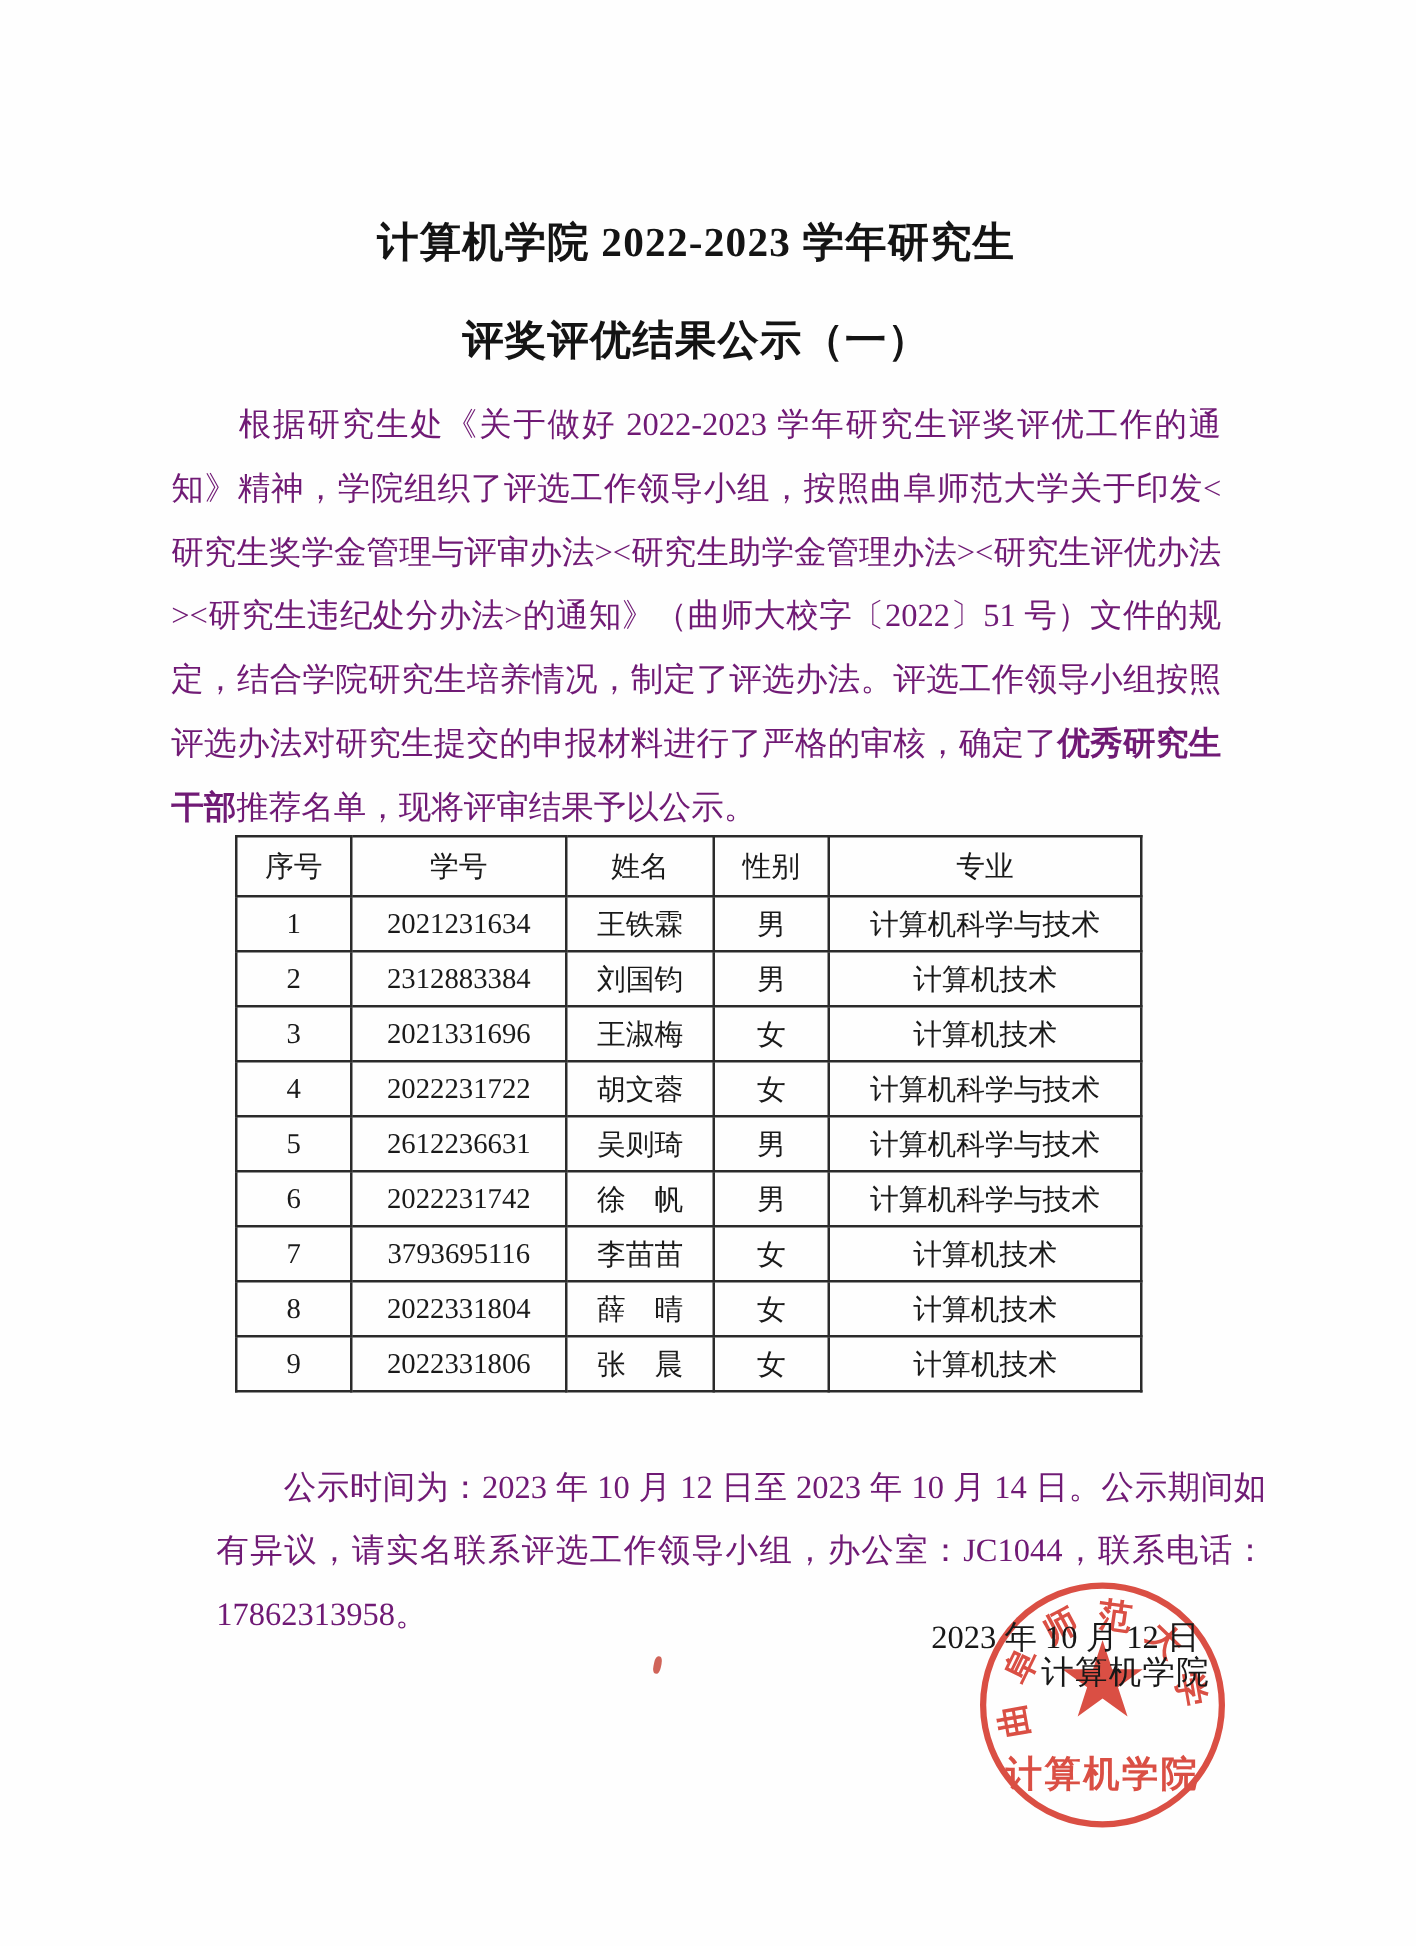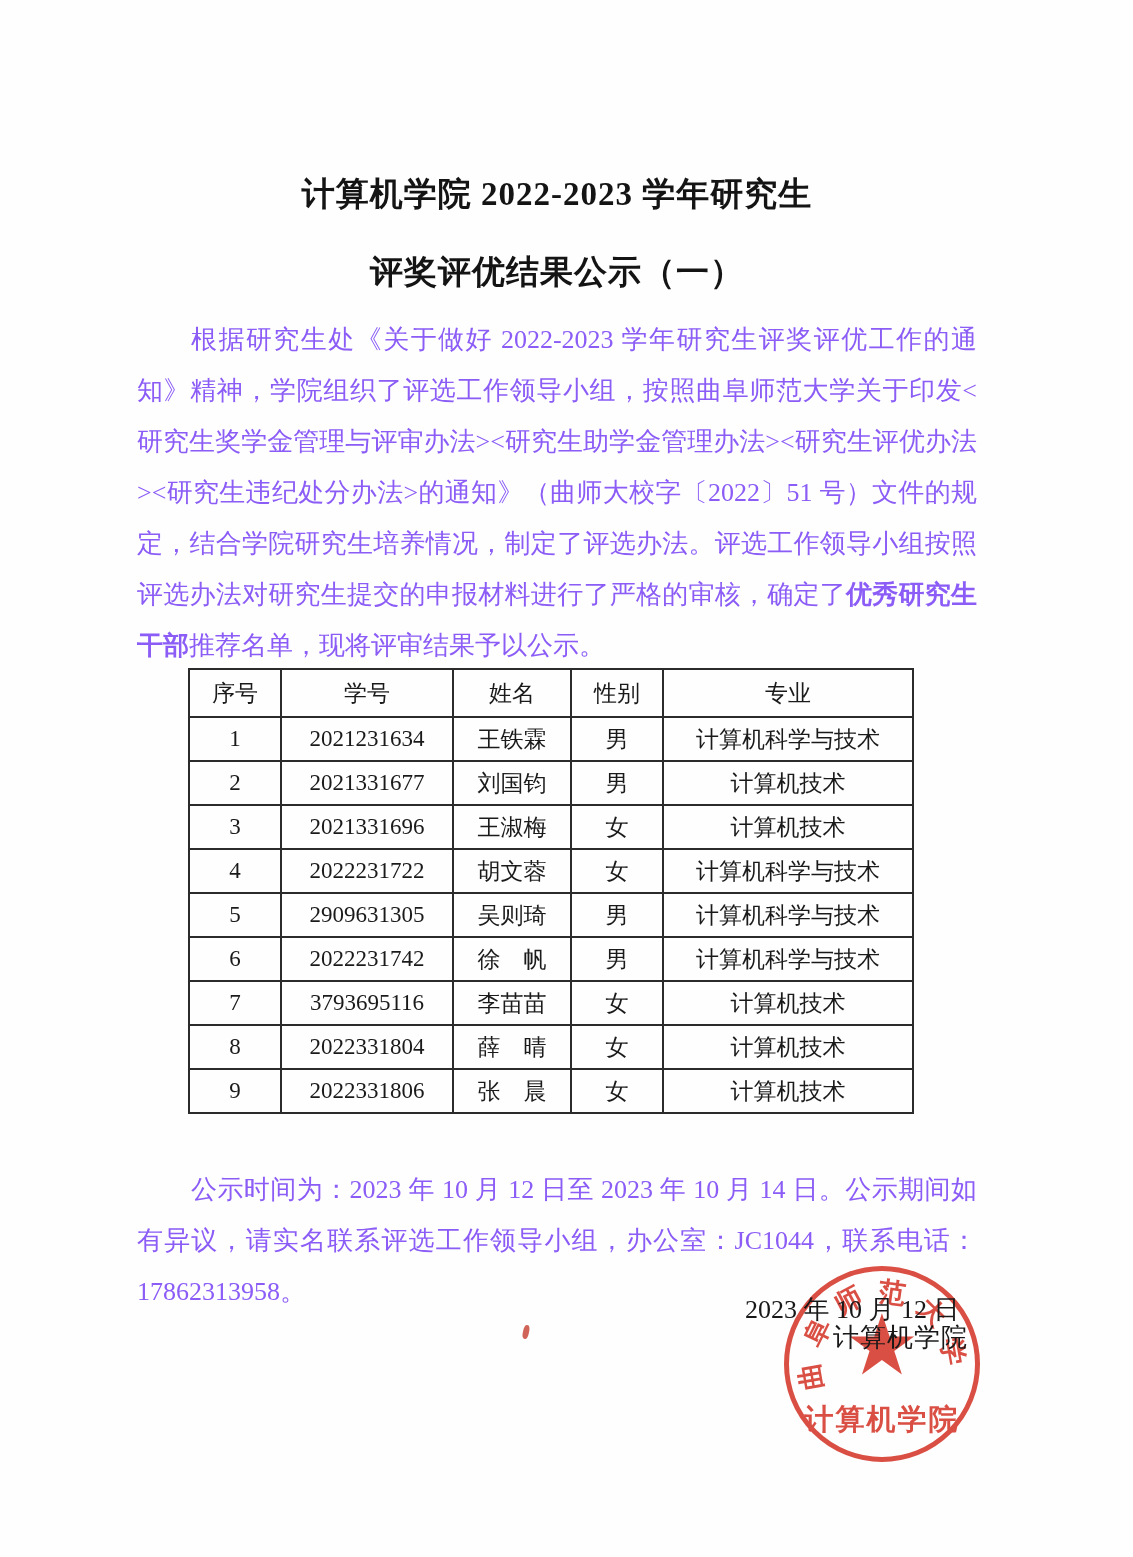--- a/index.html
+++ b/index.html
@@ -15,24 +15,24 @@
     position:absolute;left:137px;width:840px;
     text-align:center;font-weight:bold;font-size:33px;
     letter-spacing:1px;color:#141414;white-space:nowrap;
   }
   .title1{top:172px;}
   .title2{top:250px;}
   .para{
     position:absolute;left:137px;width:840px;
     font-size:26px;line-height:51px;
     text-align:justify;text-justify:inter-ideograph;
-    text-indent:54px;color:#8b5cf6;
+    text-indent:54px;color:#701a75;
   }
   .para1{top:314px;}
-  .para2{top:1164px;}
+  .para2{top:1164px;margin-left:36px;}
   .para b{font-weight:bold;}
   table.results{
     position:absolute;left:188px;top:668px;
     width:724px;border-collapse:collapse;table-layout:fixed;
     font-size:23px;color:#1a1a1a;padding-left:32px;
   }
   table.results th,table.results td{
     border:2px solid #2b2b2b;
     text-align:center;vertical-align:middle;
     padding:0;font-weight:normal;
@@ -106,42 +106,42 @@
     <tbody>
         <tr>
           <td>1</td>
           <td>2021231634</td>
           <td>王铁霖</td>
           <td>男</td>
           <td>计算机科学与技术</td>
         </tr>
         <tr>
           <td>2</td>
-          <td>2021331677</td>
+          <td>2312883384</td>
           <td>刘国钧</td>
           <td>男</td>
           <td>计算机技术</td>
         </tr>
         <tr>
           <td>3</td>
           <td>2021331696</td>
           <td>王淑梅</td>
           <td>女</td>
           <td>计算机技术</td>
         </tr>
         <tr>
           <td>4</td>
           <td>2022231722</td>
           <td>胡文蓉</td>
           <td>女</td>
           <td>计算机科学与技术</td>
         </tr>
         <tr>
           <td>5</td>
-          <td>2909631305</td>
+          <td>2612236631</td>
           <td>吴则琦</td>
           <td>男</td>
           <td>计算机科学与技术</td>
         </tr>
         <tr>
           <td>6</td>
           <td>2022231742</td>
           <td>徐　帆</td>
           <td>男</td>
           <td>计算机科学与技术</td>

